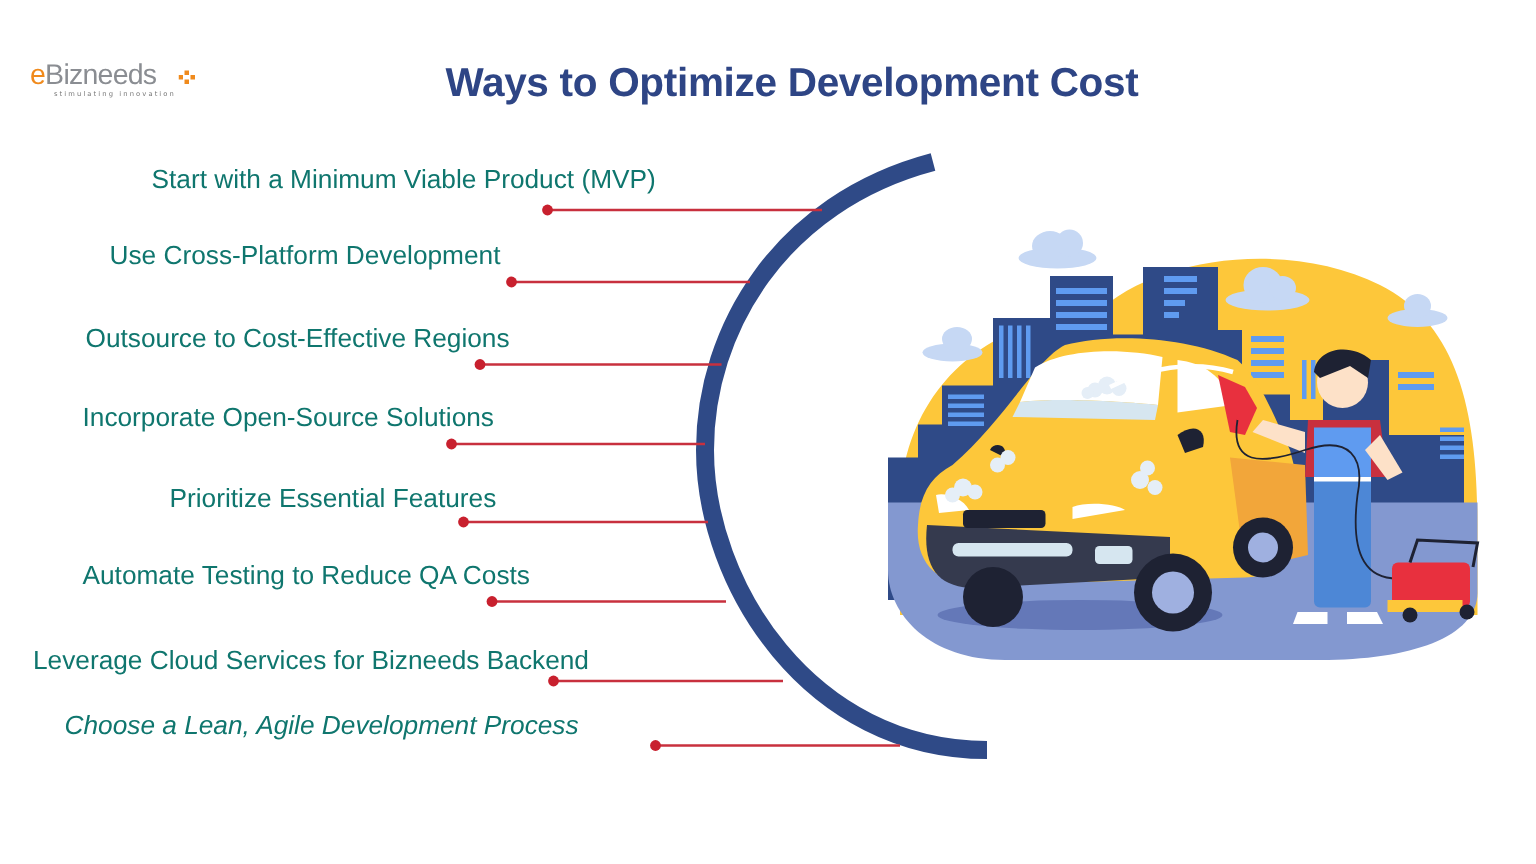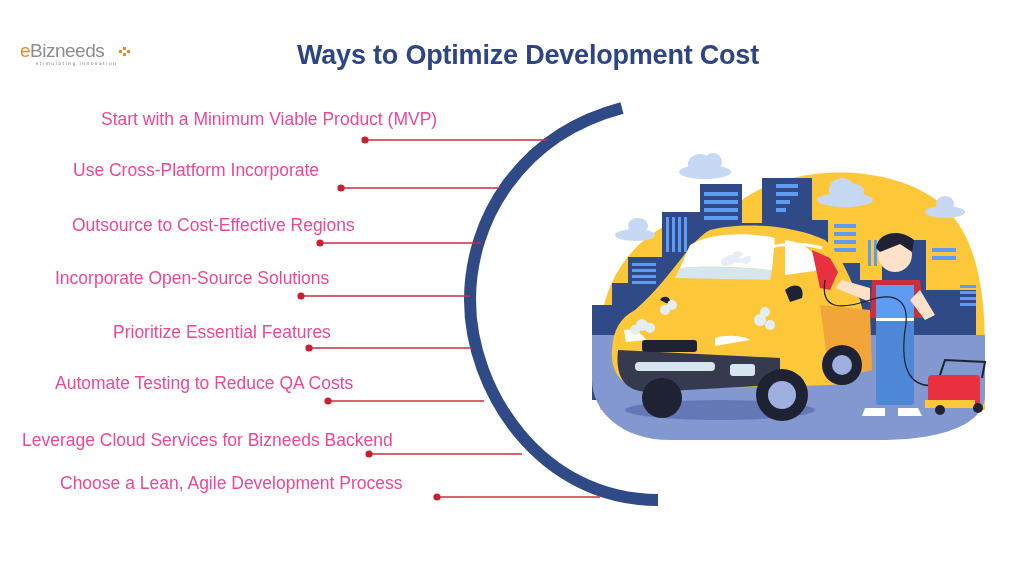--- a/index.html
+++ b/index.html
@@ -3,21 +3,21 @@
 <meta charset="utf-8">
 <style>
   html, body { margin:0; padding:0; background:#ffffff; }
   body { width:1024px; height:576px; position:relative; overflow:hidden; font-family:"Liberation Sans", "DejaVu Sans", sans-serif; }
   .logo { position:absolute; left:20px; top:40px; width:110px; height:28px; }
   .logo-main { position:absolute; left:0; top:0; font-size:19px; letter-spacing:-0.5px; color:#8a8d92; font-family:Liberation Sans, sans-serif; }
   .logo-main .e { color:#f08a1c; }
   .logo-tag { position:absolute; left:16px; top:21px; font-size:4.5px; letter-spacing:1.4px; color:#777; font-family:"DejaVu Sans", sans-serif; white-space:nowrap; }
   .logo-mark { position:absolute; left:99px; top:6px; width:12px; height:12px; }
   .title { position:absolute; left:16px; width:1024px; top:40px; text-align:center; font-size:27px; font-weight:bold; color:#2e4585; letter-spacing:-0.2px; }
-  .item-label { position:absolute; font-size:17.5px; color:#ec4899; white-space:nowrap; line-height:20px; }
+  .item-label { position:absolute; font-size:17.5px; color:#0f766e; white-space:nowrap; line-height:20px; }
   .arc-svg { position:absolute; left:0; top:0; width:1024px; height:576px; }
   .illustration { position:absolute; left:580px; top:140px; width:420px; height:310px; }
 </style>
 </head>
 <body>
 
 <div class="logo">
   <div class="logo-main"><span class="e">e</span><span>Bizneeds</span></div>
   <svg class="logo-mark" viewBox="0 0 12 12">
     <rect x="0" y="4" width="3" height="3" fill="#f08a1c"></rect>
@@ -47,27 +47,27 @@
       <circle cx="328" cy="401" r="3.6" fill="#c8202e"></circle>
       <line x1="369" y1="454" x2="522" y2="454" stroke="#c8303e" stroke-width="1.6"></line>
       <circle cx="369" cy="454" r="3.6" fill="#c8202e"></circle>
       <line x1="437" y1="497" x2="600" y2="497" stroke="#c8303e" stroke-width="1.6"></line>
       <circle cx="437" cy="497" r="3.6" fill="#c8202e"></circle>
     </g>
 </svg>
 
 <div id="labels">
     <div class="item-label" style="left: 101px; top: 109px;">Start with a Minimum Viable Product (MVP)</div>
-    <div class="item-label" style="left: 73px; top: 160px;">Use Cross-Platform Incorporate</div>
-    <div class="item-label" style="left: 72px; top: 215px;">Outsource to Cost-Effective Regions</div>
+    <div class="item-label" style="left: 73px; top: 160px;">Use Cross-Platform Development</div>
+    <div class="item-label" style="left: 57px; top: 215px;">Outsource to Cost-Effective Regions</div>
     <div class="item-label" style="left: 55px; top: 268px;">Incorporate Open-Source Solutions</div>
     <div class="item-label" style="left: 113px; top: 322px;">Prioritize Essential Features</div>
     <div class="item-label" style="left: 55px; top: 373px;">Automate Testing to Reduce QA Costs</div>
     <div class="item-label" style="left: 22px; top: 430px;">Leverage Cloud Services for Bizneeds Backend</div>
-    <div class="item-label" style="left: 60px; top: 473px;">Choose a Lean, Agile Development Process</div>
+    <div class="item-label" style="left: 43px; top: 473px; font-style: italic;">Choose a Lean, Agile Development Process</div>
   </div>
 
 <svg class="illustration" viewBox="0 0 420 310">
 
   <path d="M 20 200 C 20 120, 80 70, 150 70 C 190 30, 280 20, 340 50 C 390 75, 405 130, 405 210 L 405 270 L 20 270 Z" fill="#fdc73a"></path>
 
   <g fill="#c6d8f4">
     <ellipse cx="125" cy="32" rx="26" ry="7"></ellipse>
       <ellipse cx="120" cy="24" rx="12" ry="10"></ellipse>
       <ellipse cx="133" cy="22" rx="9" ry="9"></ellipse>

